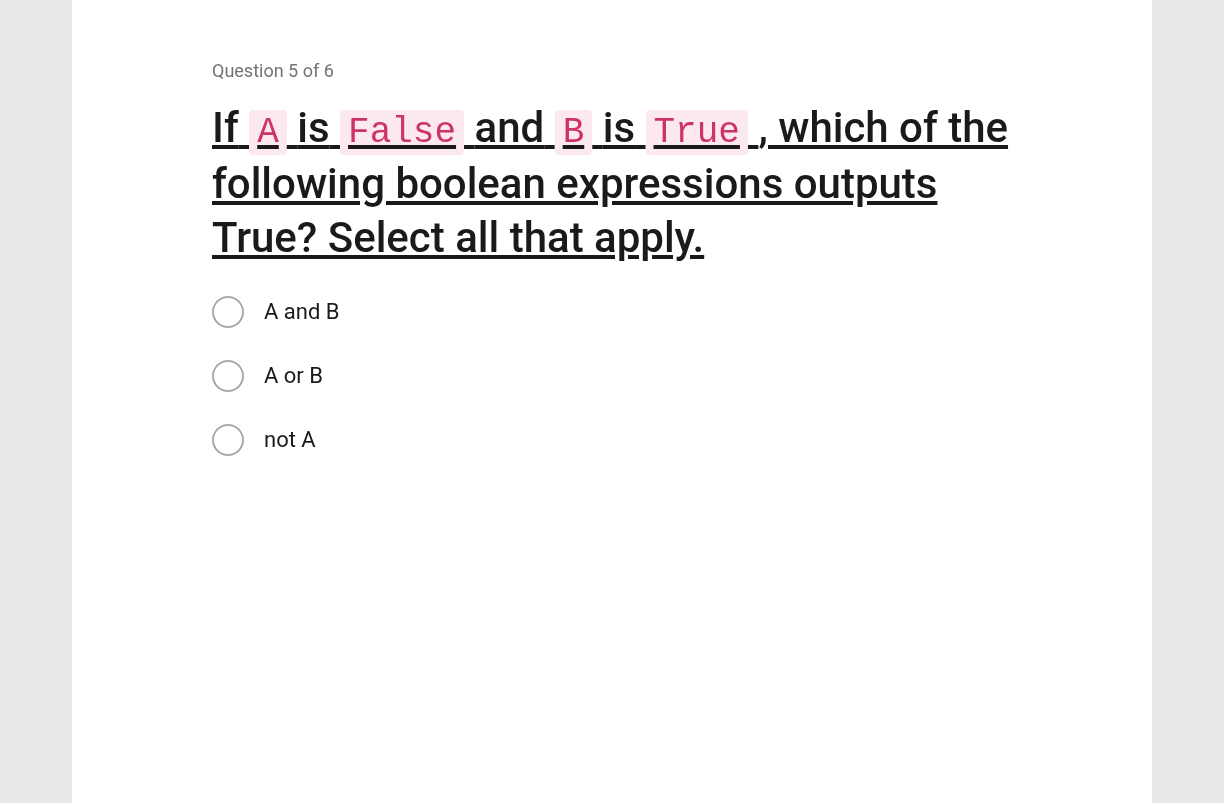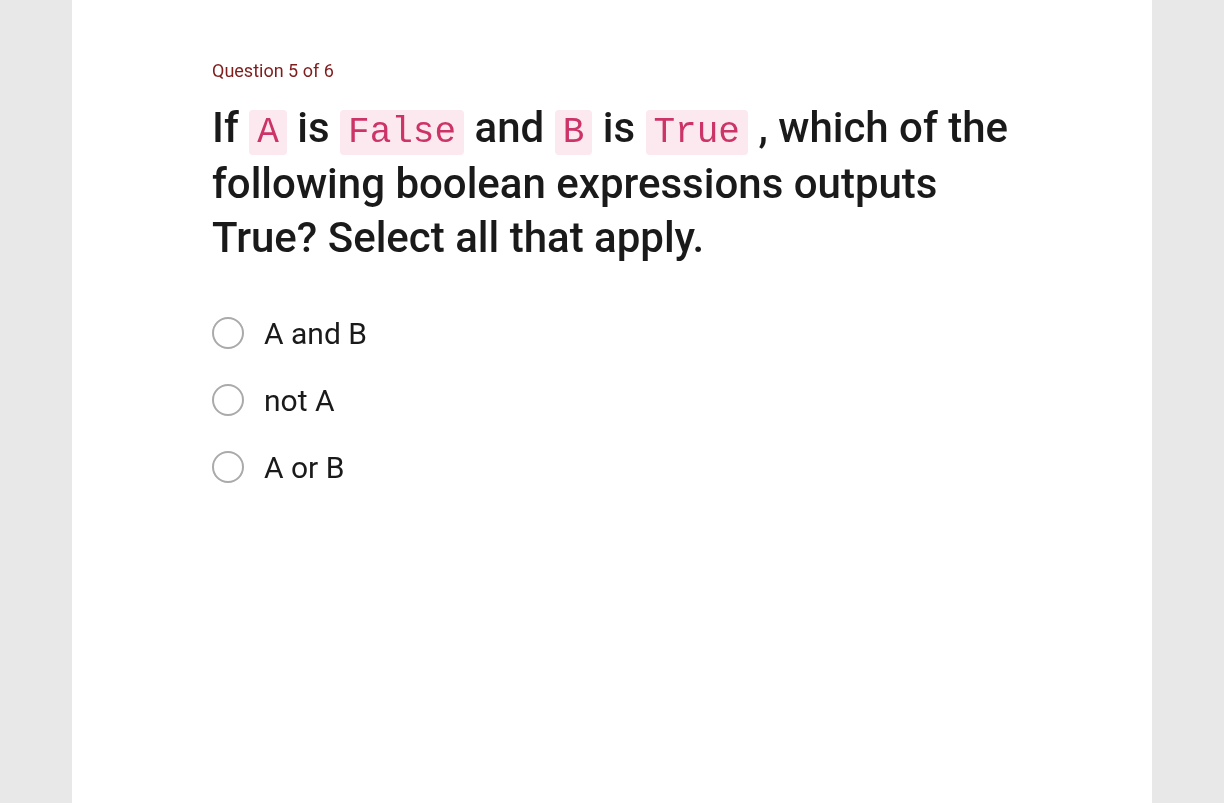--- a/index.html
+++ b/index.html
@@ -19,32 +19,33 @@
 
     .card {
       background: #ffffff;
       width: 1080px;
       min-height: 803px;
       padding: 60px 120px 60px 140px;
       position: relative;
     }
 
     .question-counter {
-      color: #7f1d1d;
+      color: #737373;
       font-size: 18px;
       margin-bottom: 20px;
       font-weight: 400;
     }
 
     .question-text {
       font-size: 42px;
       font-weight: 500;
       color: #1a1a1a;
       line-height: 1.3;
-      margin-bottom: 50px;
+      margin-bottom: 30px;
+      text-decoration: underline;
     }
 
     .inline-code {
       font-family: 'Courier New', Courier, monospace;
       font-size: 36px;
       color: #cc3366;
       background-color: #fce8ef;
       padding: 2px 8px;
       border-radius: 4px;
       display: inline;
@@ -70,21 +71,21 @@
       border-radius: 50%;
       border: 2.5px solid #aaaaaa;
       background: white;
       flex-shrink: 0;
       display: flex;
       align-items: center;
       justify-content: center;
     }
 
     .option-label {
-      font-size: 30px;
+      font-size: 22px;
       color: #1a1a1a;
       font-weight: 400;
     }
   </style>
 </head>
 <body>
 
 <div class="card">
   <div class="question-counter">Question 5 of 6</div>
 
@@ -107,20 +108,20 @@
     <span>, which of the following boolean expressions outputs True? Select all that apply.</span>
   </div>
 
   <ul class="options-list">
     <li class="option-item">
       <div class="radio-circle"></div>
       <span class="option-label">A and B</span>
     </li>
     <li class="option-item">
       <div class="radio-circle"></div>
-      <span class="option-label">not A</span>
+      <span class="option-label">A or B</span>
     </li>
     <li class="option-item">
       <div class="radio-circle"></div>
-      <span class="option-label">A or B</span>
+      <span class="option-label">not A</span>
     </li>
   </ul>
 </div>
 
 </body></html>

